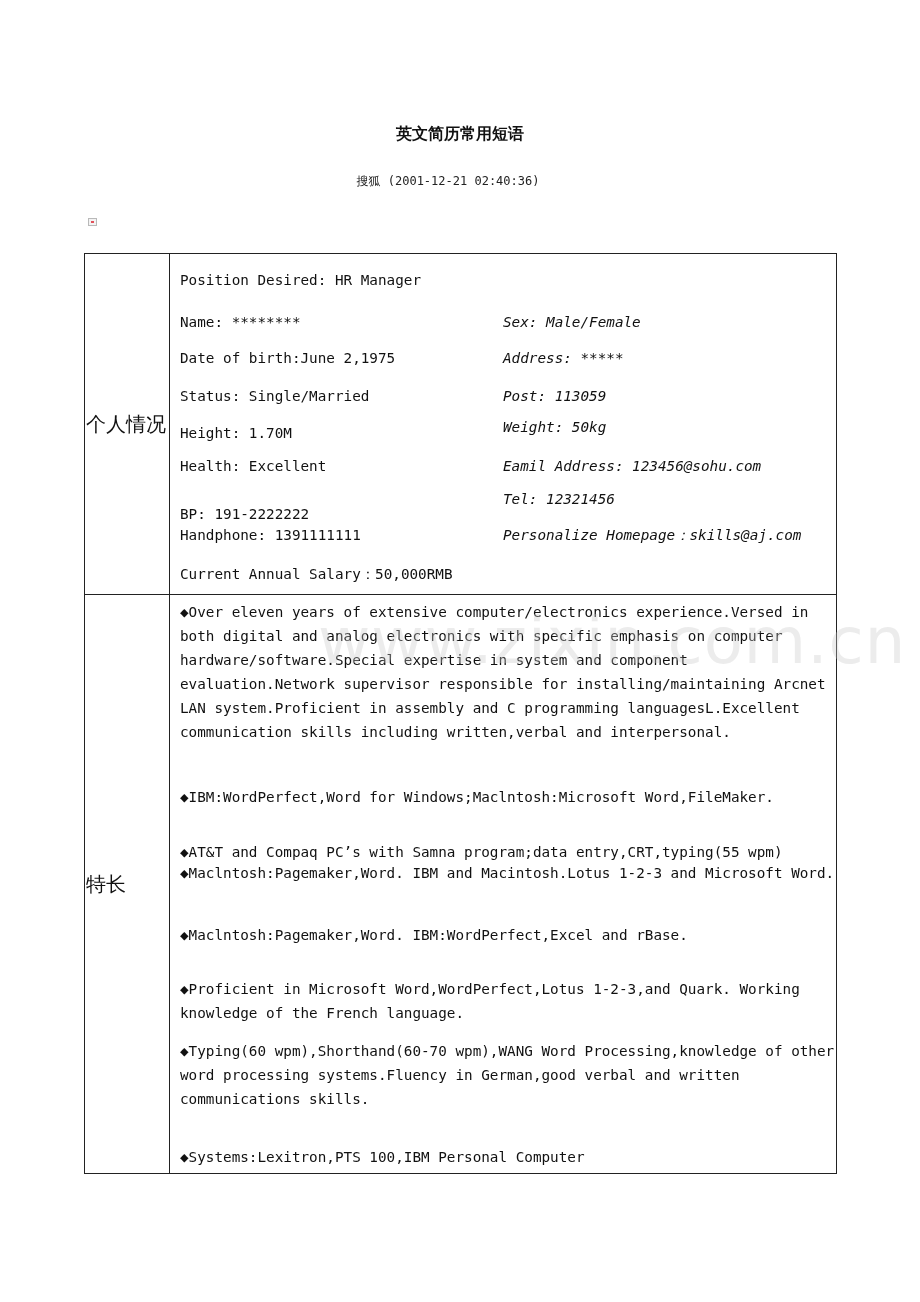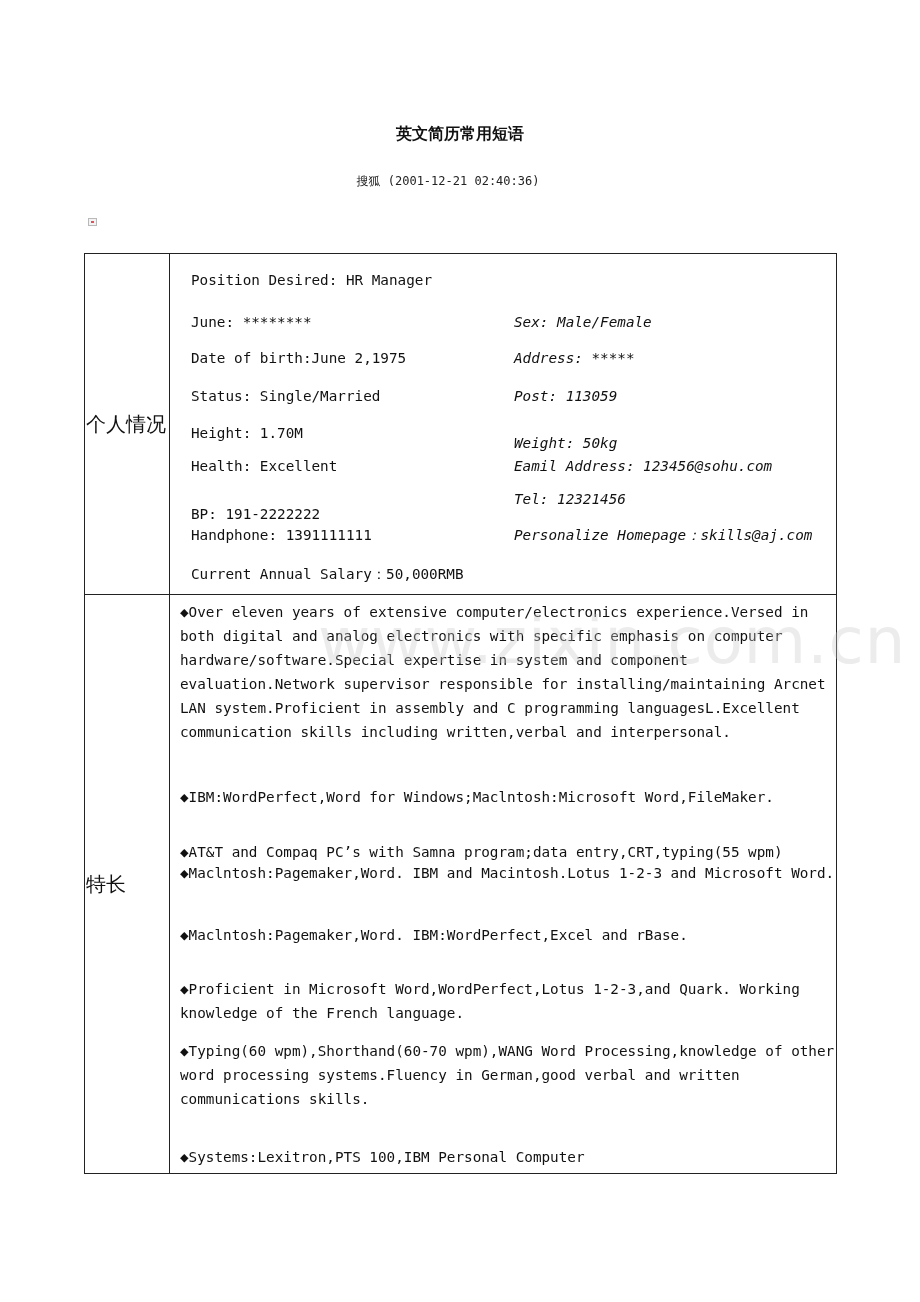--- a/index.html
+++ b/index.html
@@ -14,51 +14,51 @@
   .broken-img::after { content: ""; position: absolute; left: 2px; top: 2px; width: 3px; height: 2px; background: #e2505a; }
   .watermark { position: absolute; left: 318px; top: 604px; font-size: 64px; color: rgba(200,200,200,0.35);
                font-family: "DejaVu Sans", sans-serif; letter-spacing: 1px; pointer-events: none; }
   table.resume { position: absolute; left: 84px; top: 253px; width: 753px; border-collapse: collapse; }
   table.resume td { border: 1.5px solid #222; vertical-align: top; padding: 0; }
   td.label { width: 83px; vertical-align: middle !important; font-size: 20px;
              font-family: "DejaVu Sans", sans-serif; padding-left: 1px !important; }
   td.content { padding: 0 4px 0 5px !important; font-family: "DejaVu Sans Mono", "Liberation Mono", monospace;
                font-size: 14.3px; line-height: 24px; }
   .personal { height: 340px; position: relative; }
-  .row { position: absolute; left: 5px; white-space: nowrap; margin-left: 11px; }
+  .row { position: absolute; left: 5px; white-space: nowrap; }
   .row.right { left: 328px; font-style: italic; }
   .skills { height: 578px; position: relative; }
   .para { position: absolute; left: 5px; width: 660px; }
 </style>
 </head>
 <body>
 
 <div class="title">英文简历常用短语</div>
 <div class="subtitle">搜狐 (2001-12-21 02:40:36)</div>
 <div class="broken-img"></div>
 
 <table class="resume">
   <tbody>
       <tr>
     <td class="label">个人情况</td>
     <td class="content">
       <div class="personal">
         <div class="row" style="top:14px">Position Desired: HR Manager</div>
 
-        <div class="row" style="top:56px">June: ********</div>
+        <div class="row" style="top:56px">Name: ********</div>
         <div class="row right" style="top:56px">Sex: Male/Female</div>
 
         <div class="row" style="top:92px">Date of birth:June 2,1975</div>
         <div class="row right" style="top:92px">Address: *****</div>
 
         <div class="row" style="top:130px">Status: Single/Married</div>
         <div class="row right" style="top:130px">Post: 113059</div>
 
         <div class="row" style="top:167px">Height: 1.70M</div>
-        <div class="row right" style="top:177px">Weight: 50kg</div>
+        <div class="row right" style="top:161px">Weight: 50kg</div>
 
         <div class="row" style="top:200px">Health: Excellent</div>
         <div class="row right" style="top:200px">Eamil Address: 123456@sohu.com</div>
 
         <div class="row" style="top:248px">BP: 191-2222222</div>
         <div class="row right" style="top:233px">Tel: 12321456</div>
 
         <div class="row" style="top:269px">Handphone: 1391111111</div>
         <div class="row right" style="top:269px">Personalize Homepage：skills@aj.com</div>
 

